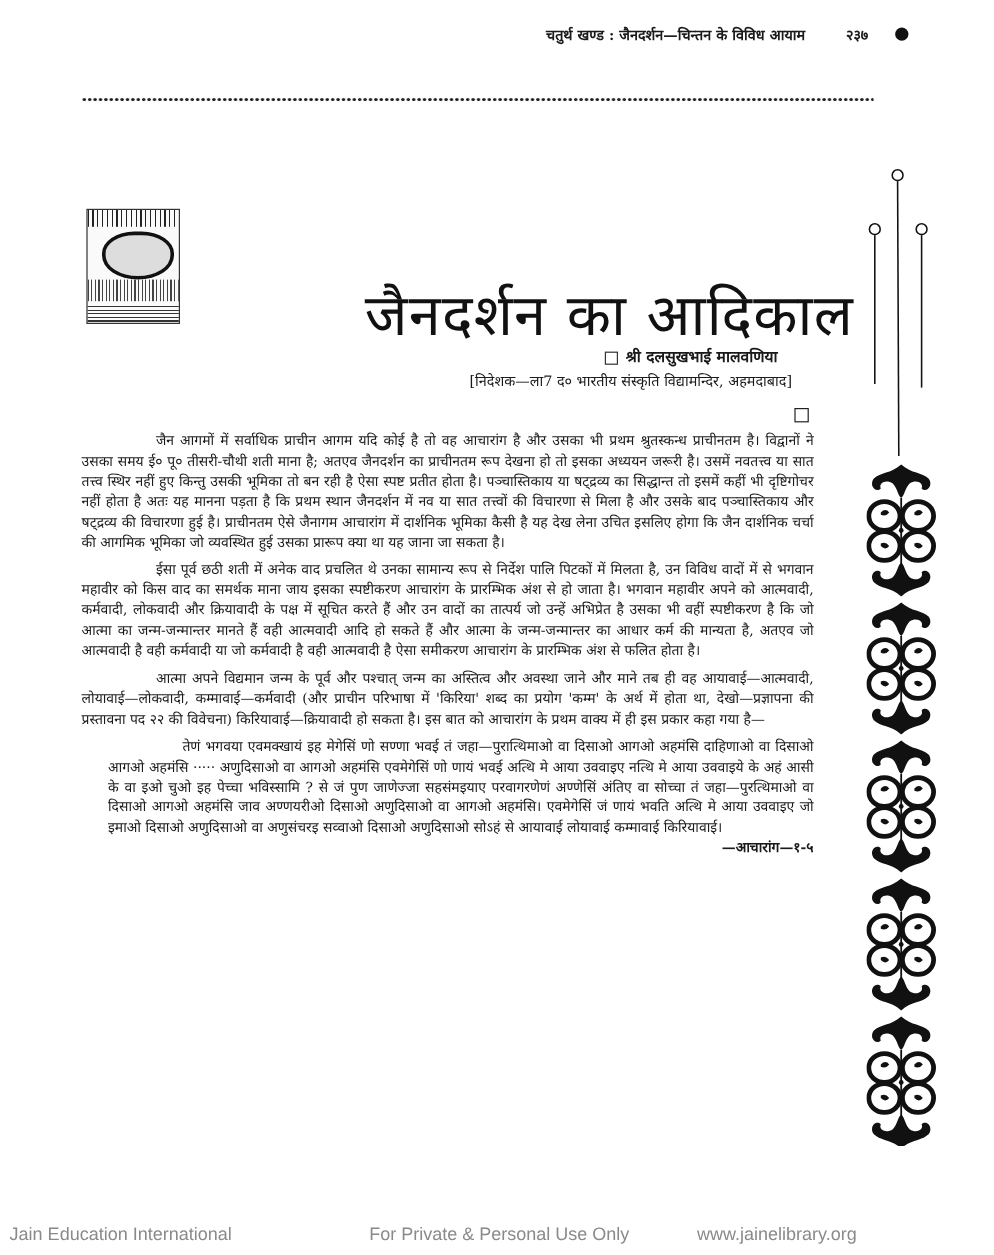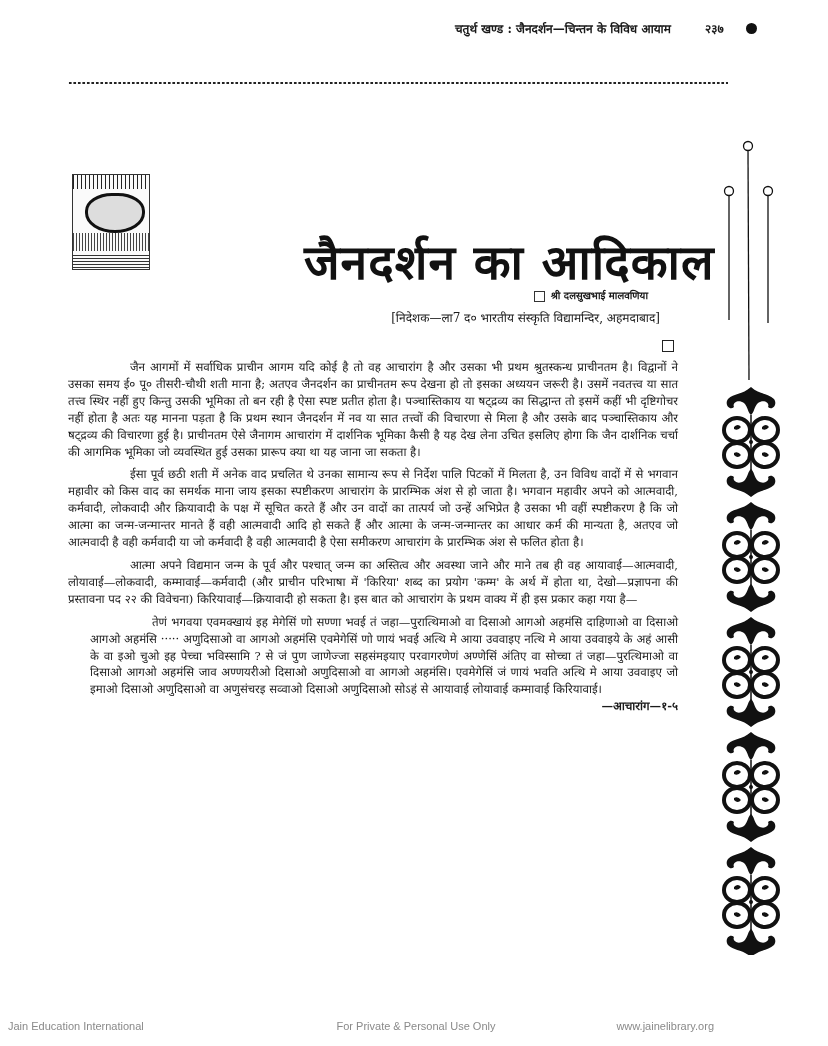--- a/index.html
+++ b/index.html
@@ -32,25 +32,25 @@
       repeating-linear-gradient(0deg, #333 0 1px, transparent 1px 3px) 0 80px/100% 16px no-repeat,
       #fafafa;
   }
   .emblem .face {
     position: absolute; left: 12px; top: 18px; width: 54px; height: 34px;
     border: 3px solid #111; border-radius: 45% 45% 50% 50%; background: #ddd;
   }
   .title {
     position: absolute; top: 196px; left: 304px;
     font-family: "DejaVu Sans", "Liberation Sans", sans-serif;
-    font-size: 48px; font-weight: bold; letter-spacing: 1px; color: #111;
+    font-size: 48px; font-weight: normal; letter-spacing: 1px; color: #111;
   }
   .author {
     position: absolute; top: 288px; right: 180px; text-align: right;
-    font-size: 10px; font-weight: bold;
+    font-size: 13px; font-weight: bold;
   }
   .author .box { display:inline-block; width:9px; height:9px; border:1px solid #333; margin-right:6px; vertical-align: middle; }
   .affiliation {
     position: absolute; top: 309px; right: 168px; font-size: 12px; white-space: nowrap;
   }
   .end-box {
     position: absolute; top: 340px; left: 662px; width: 10px; height: 10px;
     border: 1.5px solid #222;
   }
   .body-text {
@@ -60,21 +60,21 @@
   .body-text p { margin: 0 0 6px 0; text-indent: 62px; }
   .quote {
     margin: 4px 0 0 22px; font-size: 11.6px; line-height: 16.9px; text-align: justify;
   }
   .quote p { margin: 0; text-indent: 62px; }
   .quote .cite { float: right; font-weight: bold; }
   .ornament-top { position: absolute; top: 140px; left: 720px; width: 60px; height: 240px; }
   .ornament-column { position: absolute; top: 385px; left: 722px; width: 58px; height: 570px; }
   .footer {
     position: absolute; bottom: 10px; left: 0; width: 724px; height: 16px;
-    font-family: "Liberation Sans", sans-serif; font-size: 11px; color: #8a8a8a;
+    font-family: "Liberation Sans", sans-serif; font-size: 15px; color: #8a8a8a;
   }
   .footer span { position: absolute; top: 0; }
   .footer .f-left { left: 8px; }
   .footer .f-center { left: 2px; width: 828px; text-align: center; }
   .footer .f-right { right: 10px; }
 </style>
 </head>
 <body>
 
 <div class="running-header">

